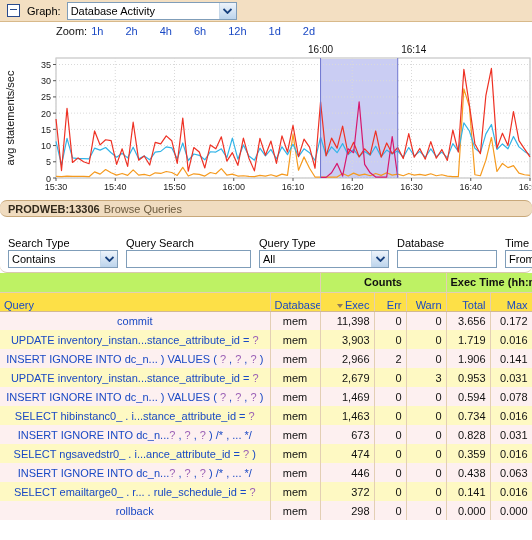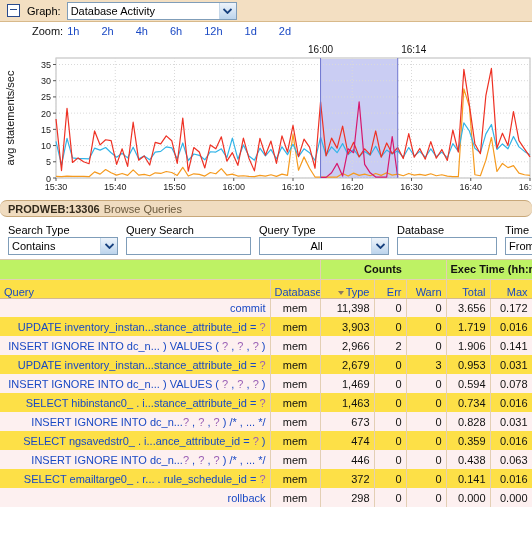--- a/index.html
+++ b/index.html
@@ -90,21 +90,21 @@
     outline: none;
     border-radius: 0;
   }
 
   
   .zoom-row {
     height: 18px;
     background: #ffffff;
     display: flex;
     align-items: center;
-    padding-left: 32px;
+    padding-left: 56px;
     box-sizing: border-box;
   }
   .zoom-label { font-size: 11px; color:#111; margin-right: 4px; }
   .zoom-link {
     color: #1a49c4;
     font-size: 11px;
     margin-right: 22px;
     cursor: pointer;
     text-decoration: none;
   }
@@ -130,23 +130,24 @@
     font-size: 11px;
     border-radius: 7px;
   }
   .section-host { font-weight: bold; color: #332a1c; }
   .section-sub { color: #6b5a3e; margin-left: 4px; }
 
   
   .filter-bar {
     background: #ffffff;
     border-bottom: 1px solid #d9c8ae;
-    padding: 7px 0 4px 0;
+    padding: 20px 0 4px 0;
     display: flex;
     align-items: flex-end;
+    border-radius: 7px;
   }
   .field { display: flex; flex-direction: column; margin-left: 8px; }
   .field-label {
     font-size: 11px;
     color: #000;
     margin-bottom: 1px;
     white-space: nowrap;
   }
 
   
@@ -186,22 +187,22 @@
   .sortmark {
     display: inline-block;
     width: 0; height: 0;
     border-left: 3px solid transparent;
     border-right: 3px solid transparent;
     border-top: 4px solid #8e7a5c;
     margin-right: 2px;
     vertical-align: middle;
   }
   tr.r-odd td { background: #fdf0f0; }
-  tr.r-even td { background: #fde047; }
-  td.q { color: #1a49c4; text-align: right; }
+  tr.r-even td { background: #fef9c3; }
+  td.q { color: #1a49c4; text-align: center; }
   td.db { color: #111; text-align: center; }
   td.num { color: #111; text-align: right; }
   .qmark { color: #9a5fb5; }
 </style>
 </head>
 <body>
 
 <div id="app">
 
   <div class="graph-bar">
@@ -304,21 +305,21 @@
               <path d="M0.5 1 L4.5 5 L8.5 1" fill="none" stroke="#17407e" stroke-width="1.8"></path>
             </svg>
           </span></span>
       </div>
       <div class="field">
         <div class="field-label">Query Search</div>
         <input class="wininput" type="text" style="width: 125px;">
       </div>
       <div class="field">
         <div class="field-label">Query Type</div>
-        <span class="sel-wrap"><select class="winselect" style="width: 130px; text-align: center;"><option>All</option></select><span class="sel-arrow">
+        <span class="sel-wrap"><select class="winselect" style="width: 130px;"><option>All</option></select><span class="sel-arrow">
             <svg width="9" height="6" viewBox="0 0 9 6">
               <path d="M0.5 1 L4.5 5 L8.5 1" fill="none" stroke="#17407e" stroke-width="1.8"></path>
             </svg>
           </span></span>
       </div>
       <div class="field">
         <div class="field-label">Database</div>
         <input class="wininput" type="text" style="width: 100px;">
       </div>
       <div class="field">
@@ -339,21 +340,21 @@
     </colgroup>
     <thead>
       <tr class="grp-head" id="grp-head">
           <th colspan="2" style="border-right: 1px solid rgb(227, 207, 180);"></th>
           <th colspan="3">Counts</th>
           <th colspan="3">Exec Time (hh:mm:</th>
         </tr>
       <tr class="col-head" id="col-head">
           <th class="lft"><span>Query</span></th>
           <th class="lft"><span>Database</span></th>
-          <th class="num"><span class="sortmark"></span><span>Type</span></th>
+          <th class="num"><span class="sortmark"></span><span>Exec</span></th>
           <th class="num"><span>Err</span></th>
           <th class="num"><span>Warn</span></th>
           <th class="num"><span>Total</span></th>
           <th class="num"><span>Max</span></th>
         </tr>
     </thead>
     <tbody id="tbody">
         <tr class="r-odd">
           <td class="q">commit</td>
           <td class="db">mem</td>

